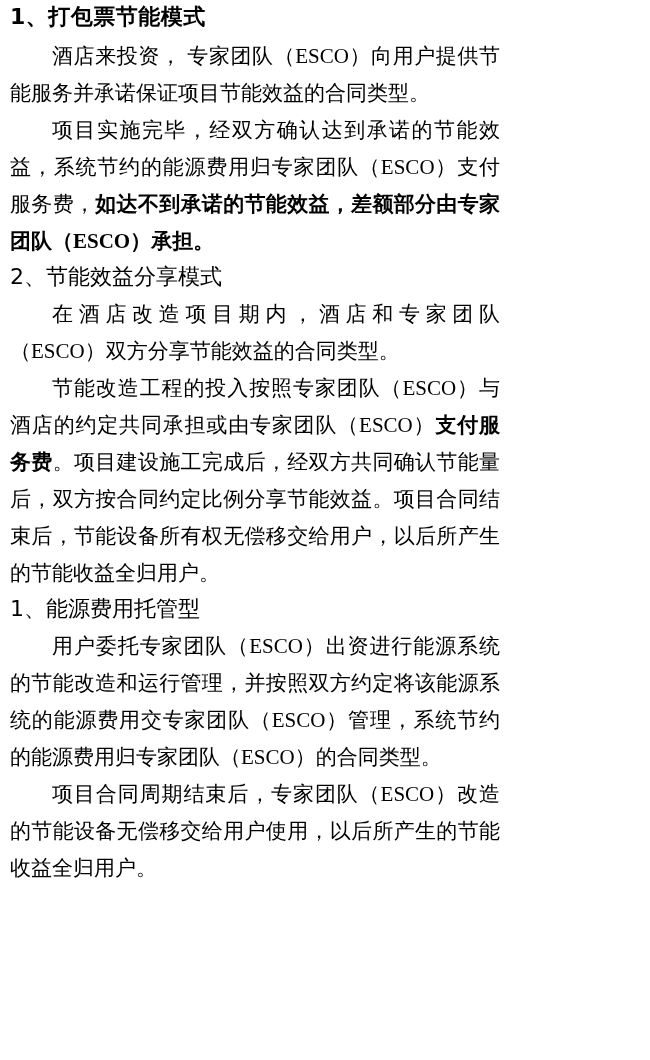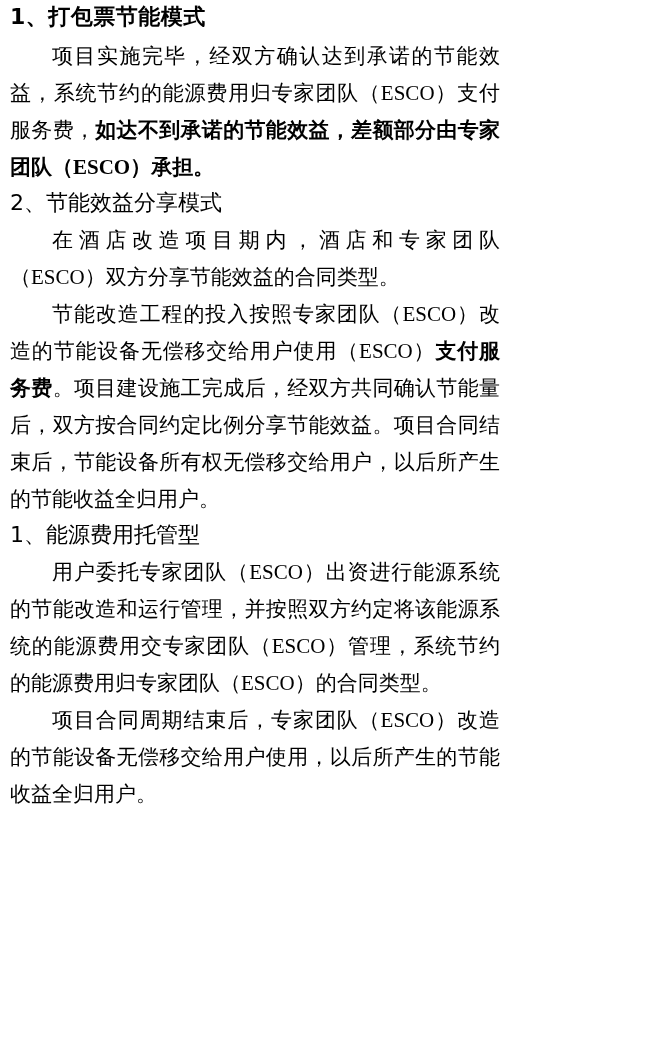--- a/index.html
+++ b/index.html
@@ -56,31 +56,34 @@
   .gap-md { height: 6px; }
 </style>
 </head>
 <body>
 
 <div class="page">
 
   <div class="section">
     <h2 class="heading">1、打包票节能模式</h2>
     <p class="para">
+      <span>酒店来投资， 专家团队（ESCO）向用户提供节能服务并承诺保证项目节能效益的合同类型。</span>
+    </p>
+    <p class="para">
       <span>项目实施完毕，经双方确认达到承诺的节能效益，系统节约的能源费用归专家团队（ESCO）支付服务费，</span><span class="bold">如达不到承诺的节能效益，差额部分由专家团队（ESCO）承担。</span>
     </p>
   </div>
 
   <div class="section">
     <h2 class="heading-sub">2、节能效益分享模式</h2>
     <p class="para">
       <span>在酒店改造项目期内，酒店和专家团队（ESCO）双方分享节能效益的合同类型。</span>
     </p>
     <p class="para">
-      <span>节能改造工程的投入按照专家团队（ESCO）改造的节能设备无偿移交给用户使用（ESCO）</span><span class="bold">支付服务费</span><span>。项目建设施工完成后，经双方共同确认节能量后，双方按合同约定比例分享节能效益。项目合同结束后，节能设备所有权无偿移交给用户，以后所产生的节能收益全归用户。</span>
+      <span>节能改造工程的投入按照专家团队（ESCO）与酒店的约定共同承担或由专家团队（ESCO）</span><span class="bold">支付服务费</span><span>。项目建设施工完成后，经双方共同确认节能量后，双方按合同约定比例分享节能效益。项目合同结束后，节能设备所有权无偿移交给用户，以后所产生的节能收益全归用户。</span>
     </p>
   </div>
 
   <div class="section">
     <h2 class="heading-sub">1、能源费用托管型</h2>
     <p class="para">
       <span>用户委托专家团队（ESCO）出资进行能源系统的节能改造和运行管理，并按照双方约定将该能源系统的能源费用交专家团队（ESCO）管理，系统节约的能源费用归专家团队（ESCO）的合同类型。</span>
     </p>
     <p class="para">
       <span>项目合同周期结束后，专家团队（ESCO）改造的节能设备无偿移交给用户使用，以后所产生的节能收益全归用户。</span>

